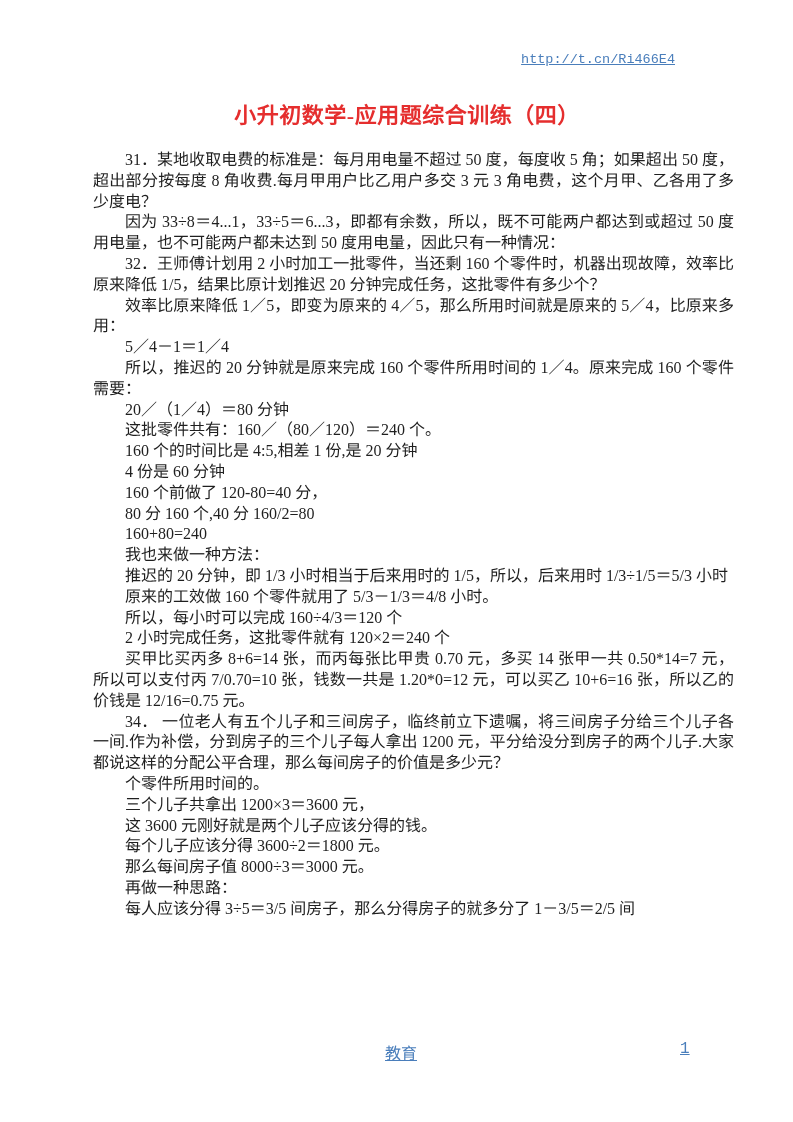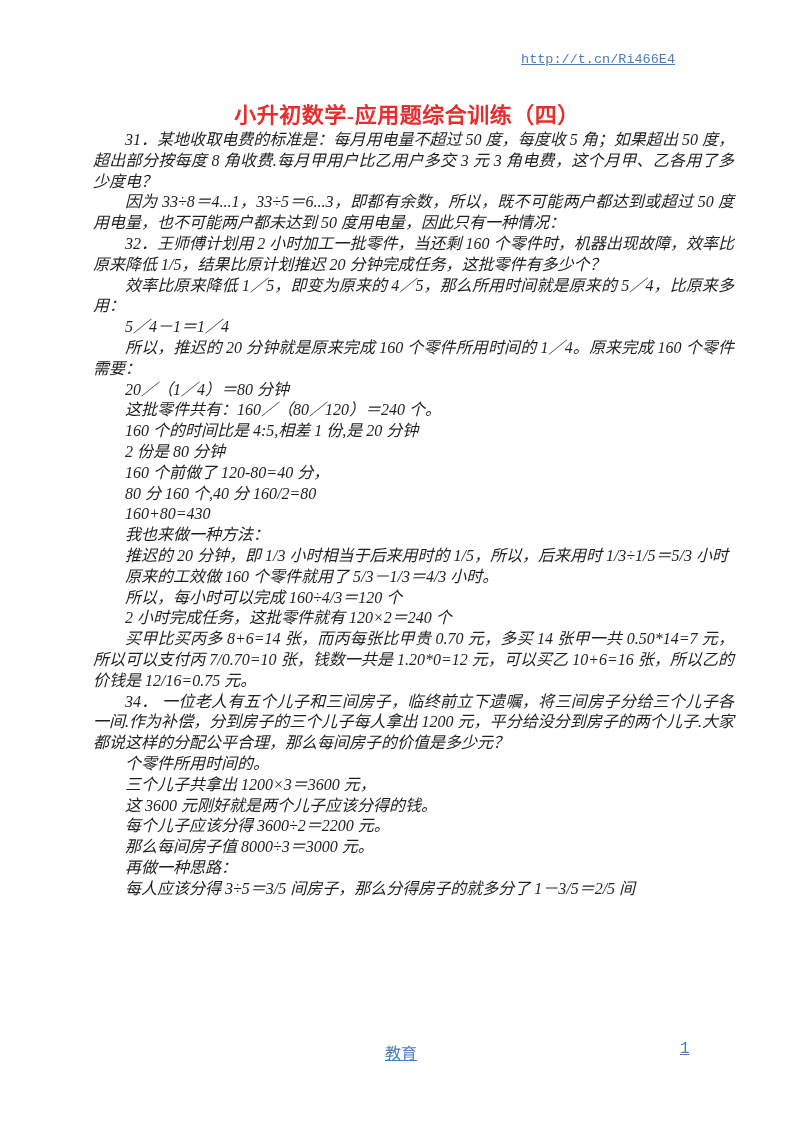--- a/index.html
+++ b/index.html
@@ -29,24 +29,23 @@
     width: 786px;
     text-align: center;
     font-size: 22px;
     font-weight: bold;
     letter-spacing: 0.5px;
     color: #e52e2e;
     padding-left: 28px;
   }
   .content {
     position: absolute;
-    top: 130px;
+    top: 150px;
     left: 93px;
     width: 641px;
-    font-style: italic;
   }
   .content p.para {
     font-size: 16px;
     line-height: 20.8px;
     text-align: justify;
     text-indent: 2em;
     white-space: pre-wrap;
     word-break: break-all;
     color: #1f1f1f;
   }
@@ -86,35 +85,35 @@
 <div class="content">
     <p class="para">31．某地收取电费的标准是：每月用电量不超过 50 度，每度收 5 角；如果超出 50 度，超出部分按每度 8 角收费.每月甲用户比乙用户多交 3 元 3 角电费，这个月甲、乙各用了多少度电？</p>
     <p class="para">因为 33÷8＝4...1，33÷5＝6...3，即都有余数，所以，既不可能两户都达到或超过 50 度用电量，也不可能两户都未达到 50 度用电量，因此只有一种情况：</p>
     <p class="para">32．王师傅计划用 2 小时加工一批零件，当还剩 160 个零件时，机器出现故障，效率比原来降低 1/5，结果比原计划推迟 20 分钟完成任务，这批零件有多少个？</p>
     <p class="para">效率比原来降低 1／5，即变为原来的 4／5，那么所用时间就是原来的 5／4，比原来多用：</p>
     <p class="para">5／4－1＝1／4</p>
     <p class="para">所以，推迟的 20 分钟就是原来完成 160 个零件所用时间的 1／4。原来完成 160 个零件需要：</p>
     <p class="para">20／（1／4）＝80 分钟</p>
     <p class="para">这批零件共有：160／（80／120）＝240 个。</p>
     <p class="para">160 个的时间比是 4:5,相差 1 份,是 20 分钟</p>
-    <p class="para">2 份是 80 分钟</p>
+    <p class="para">4 份是 60 分钟</p>
     <p class="para">160 个前做了 120-80=40 分，</p>
     <p class="para">80 分 160 个,40 分 160/2=80</p>
-    <p class="para">160+80=430</p>
+    <p class="para">160+80=240</p>
     <p class="para">我也来做一种方法：</p>
     <p class="para">推迟的 20 分钟，即 1/3 小时相当于后来用时的 1/5，所以，后来用时 1/3÷1/5＝5/3 小时</p>
-    <p class="para">原来的工效做 160 个零件就用了 5/3－1/3＝4/3 小时。</p>
+    <p class="para">原来的工效做 160 个零件就用了 5/3－1/3＝4/8 小时。</p>
     <p class="para">所以，每小时可以完成 160÷4/3＝120 个</p>
     <p class="para">2 小时完成任务，这批零件就有 120×2＝240 个</p>
     <p class="para">买甲比买丙多 8+6=14 张，而丙每张比甲贵 0.70 元，多买 14 张甲一共 0.50*14=7 元，所以可以支付丙 7/0.70=10 张，钱数一共是 1.20*0=12 元，可以买乙 10+6=16 张，所以乙的价钱是 12/16=0.75 元。</p>
     <p class="para">34． 一位老人有五个儿子和三间房子，临终前立下遗嘱，将三间房子分给三个儿子各一间.作为补偿，分到房子的三个儿子每人拿出 1200 元，平分给没分到房子的两个儿子.大家都说这样的分配公平合理，那么每间房子的价值是多少元？</p>
     <p class="para">个零件所用时间的。</p>
     <p class="para">三个儿子共拿出 1200×3＝3600 元，</p>
     <p class="para">这 3600 元刚好就是两个儿子应该分得的钱。</p>
-    <p class="para">每个儿子应该分得 3600÷2＝2200 元。</p>
+    <p class="para">每个儿子应该分得 3600÷2＝1800 元。</p>
     <p class="para">那么每间房子值 8000÷3＝3000 元。</p>
     <p class="para">再做一种思路：</p>
     <p class="para">每人应该分得 3÷5＝3/5 间房子，那么分得房子的就多分了 1－3/5＝2/5 间</p>
   </div>
 
 <div class="footer">
   <span class="footer-site-link">教育</span>
   <span class="footer-page-number">1</span>
 </div>
 

